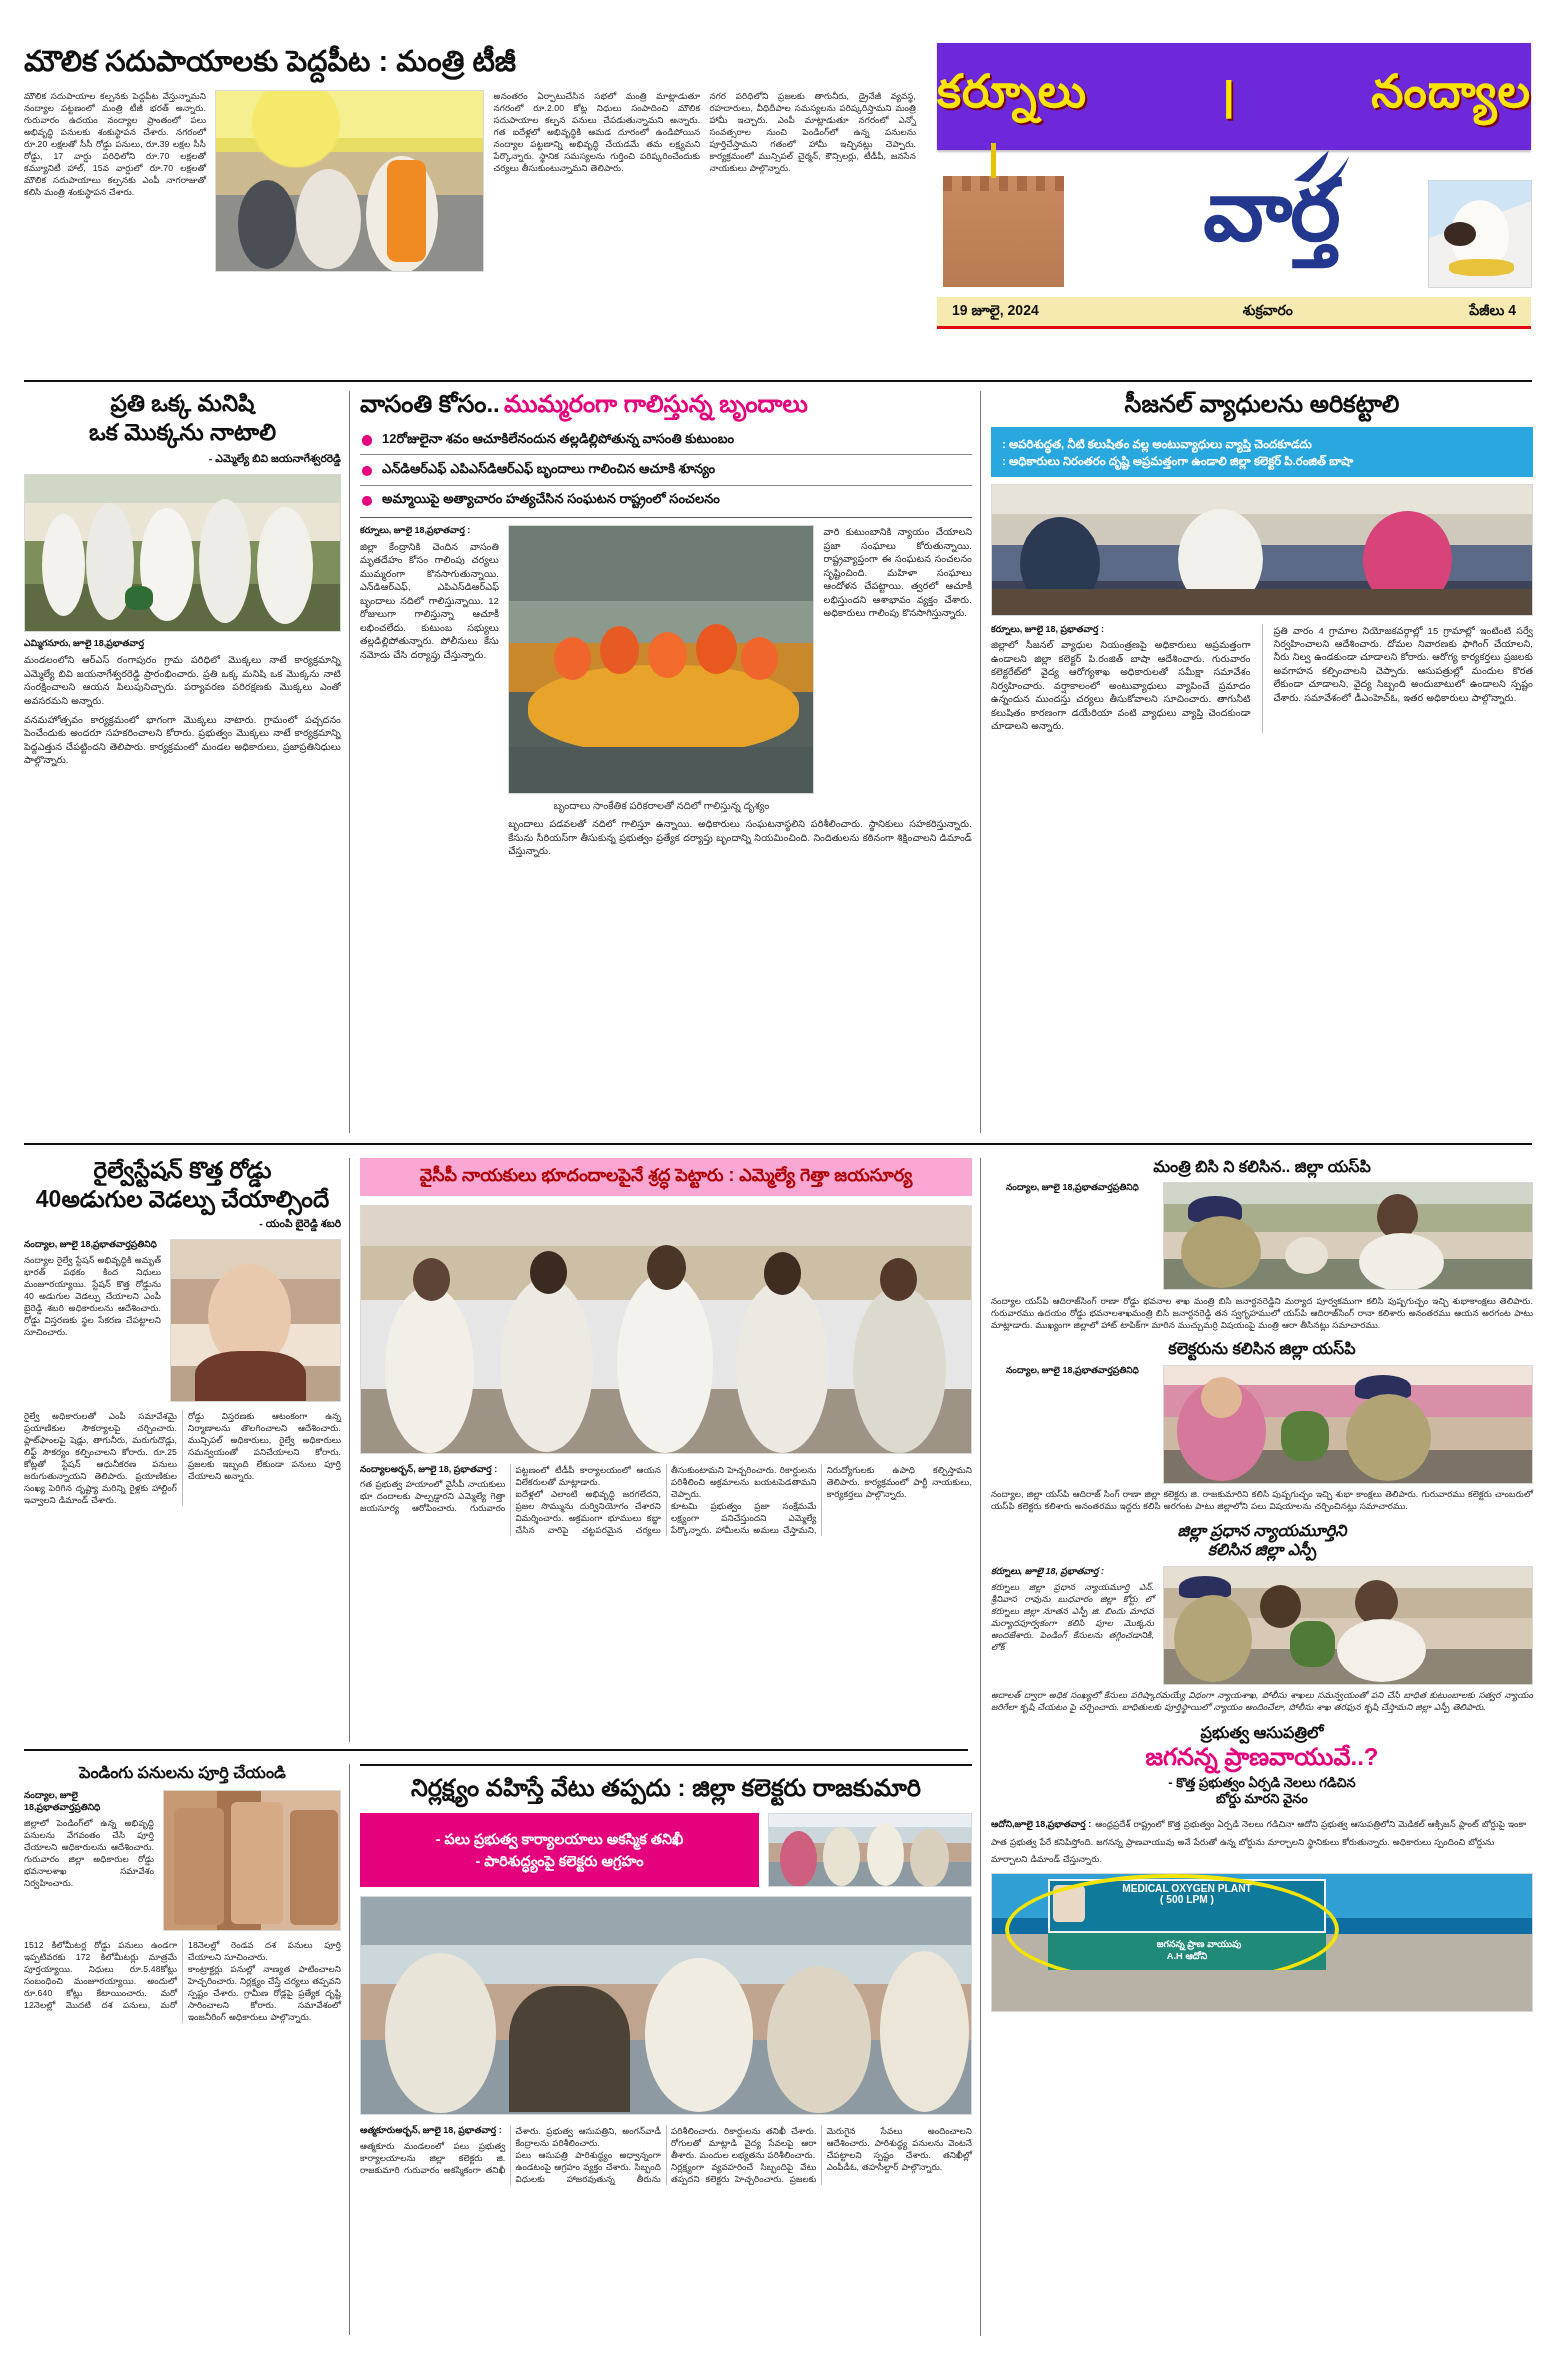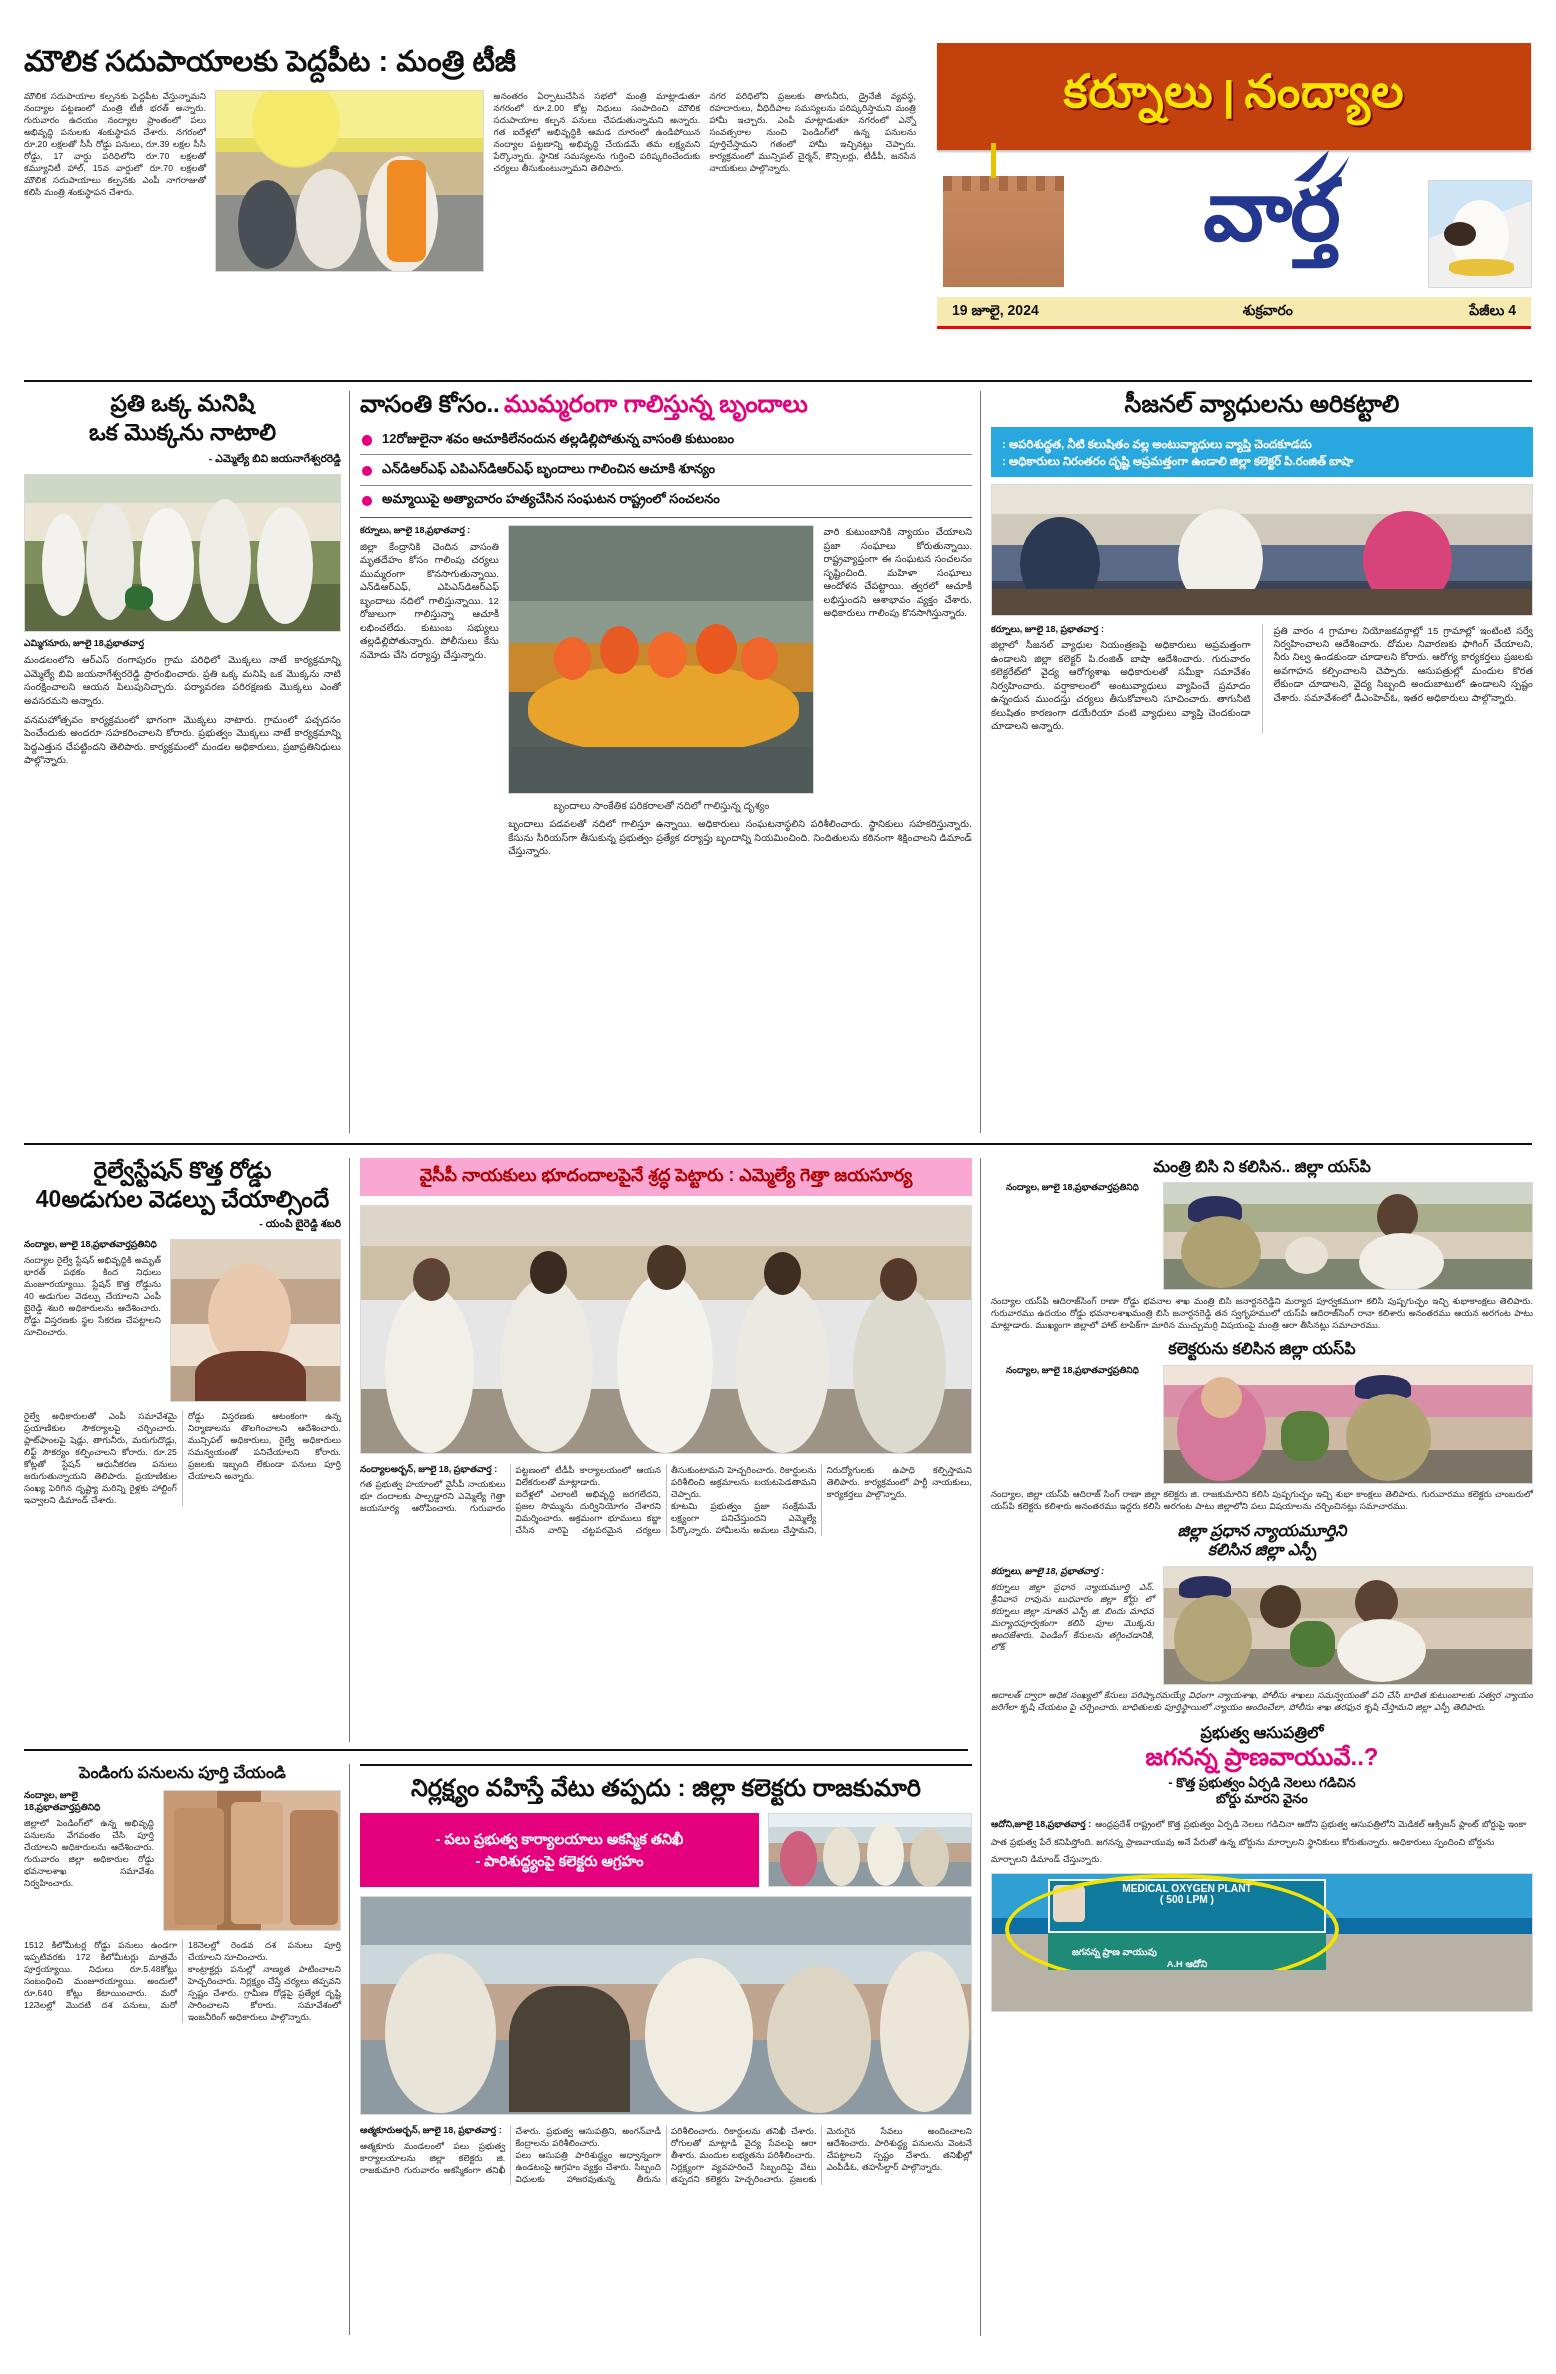--- a/index.html
+++ b/index.html
@@ -30,21 +30,21 @@
   .pink { color:#e5007d; }
   .sub { font-size:10.7px; font-weight:bold; text-align:right; }
 
   .rule-thick { border-top:2.8px solid #111; }
   .rule-thin { border-top:0.9px solid #555; }
 
   
   .masthead { position:absolute; left:937px; top:26px; width:595px; height:306px; }
   .mh-red {
     position:absolute; left:0; top:16.7px; width:594px; height:107px;
-    background:#c2410c; display:flex; align-items:center; justify-content:center;
+    background:#6d28d9; display:flex; align-items:center; justify-content:space-between;
     box-shadow:0 1.9px 1.9px rgba(0,0,0,.25);
   }
   .mh-red span {
     color:#f7e400; font-size:46px; font-weight:bold;
     text-shadow:1.9px 1.9px 0 #7a0008; letter-spacing:0.9px; white-space:nowrap;
   }
   .mh-red .div { color:#f7e400; padding:0 9.3px; font-size:41px; }
   .mh-vaarta {
     position:absolute; left:139px; top:126px; width:390px; height:139px;
     display:flex; align-items:center; justify-content:center;
@@ -368,21 +368,21 @@
       <div style="margin-top:6.5px;">
         <span class="dateline">ఆదోని,జూలై 18,ప్రభాతవార్త :</span>
         <span class="body-txt sm">ఆంధ్రప్రదేశ్ రాష్ట్రంలో కొత్త ప్రభుత్వం ఏర్పడి నెలలు గడిచినా ఆదోని ప్రభుత్వ ఆసుపత్రిలోని మెడికల్ ఆక్సిజన్ ప్లాంట్ బోర్డుపై ఇంకా పాత ప్రభుత్వ పేరే కనిపిస్తోంది. జగనన్న ప్రాణవాయువు అనే పేరుతో ఉన్న బోర్డును మార్చాలని స్థానికులు కోరుతున్నారు. అధికారులు స్పందించి బోర్డును మార్చాలని డిమాండ్ చేస్తున్నారు.</span>
       </div>
       <div class="photo ph-oxygen" style="width:542px; height:139px; margin-top:7.4px;">
         <div style="position:absolute;left:56px;top:5.6px;width:278px;height:54px;background:#0f7a9c;border:2.8px solid #f2f2f2;">
           <div style="color:#fff;font-size:10.2px;font-weight:bold;text-align:center;margin-top:1.9px;">MEDICAL OXYGEN PLANT</div>
           <div style="color:#fff;font-size:10.2px;font-weight:bold;text-align:center;">( 500 LPM )</div>
         </div>
         <div style="position:absolute;left:56px;top:59px;width:278px;height:37px;background:#1f8a78;">
-          <div style="color:#fff;font-size:9.3px;font-weight:bold;margin-top:14px;padding-left:24px;">జగనన్న ప్రాణ వాయువు</div>
+          <div style="color:#fff;font-size:9.3px;font-weight:bold;text-align:center;margin-top:6px;padding-left:24px;">జగనన్న ప్రాణ వాయువు</div>
           <div style="color:#fff;font-size:9.3px;font-weight:bold;text-align:center;">A.H ఆదోని</div>
         </div>
         <div class="blob" style="left:61px;top:11px;width:32px;height:37px;background:#e9d8c4;border-radius:14%;"></div>
         <div style="position:absolute;left:13px;top:0;width:334px;height:111px;border:4.6px solid #f4e400;border-radius:50%;"></div>
         <div style="position:absolute;left:0;top:96px;width:542px;height:43px;background:#b8b2a6;"></div>
       </div>
     </div>
   </div>
 
   <div style="position:absolute; left:24px; top:1749px; width:944px;" class="rule-thick"></div>

